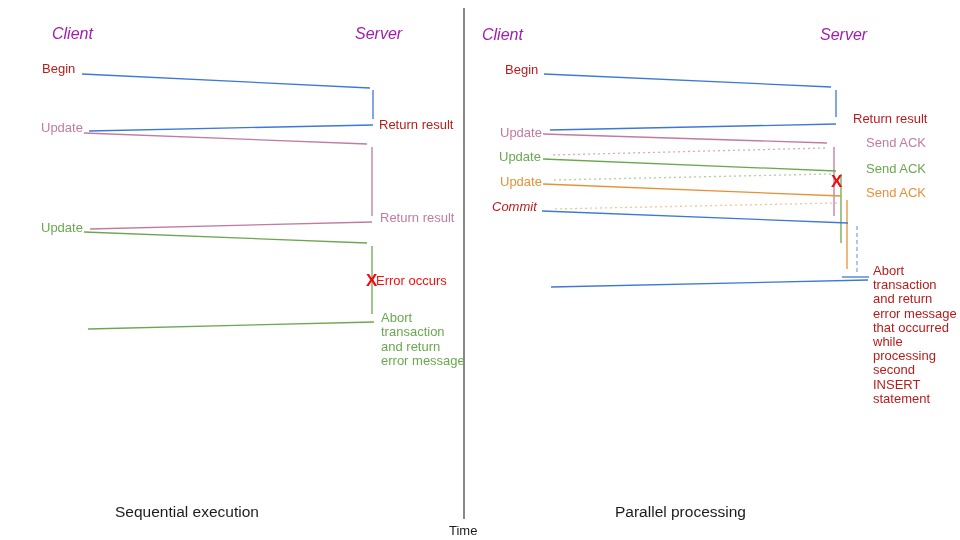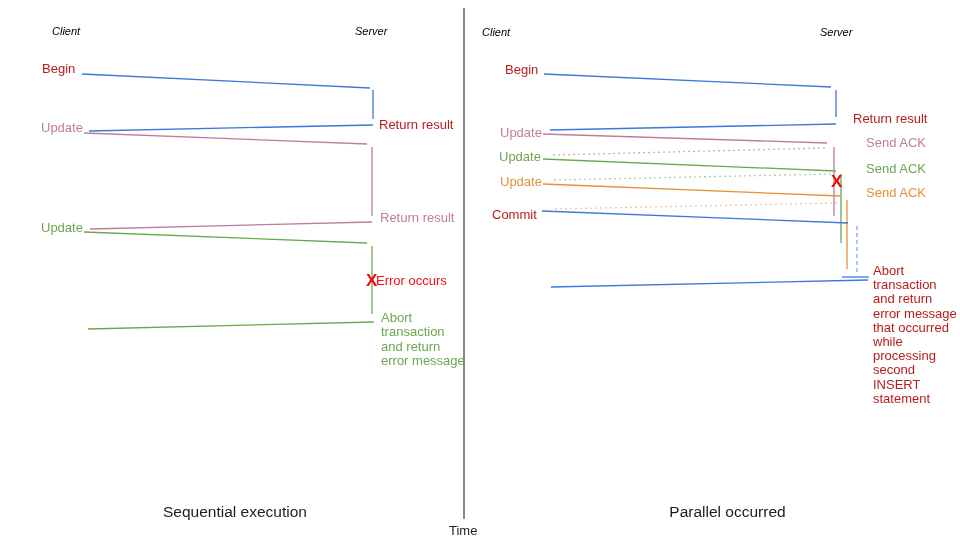--- a/index.html
+++ b/index.html
@@ -1,21 +1,21 @@
 <!DOCTYPE html>
 <html><head>
 <meta charset="utf-8">
 <style>
   html,body{margin:0;padding:0;width:960px;height:540px;background:#ffffff;overflow:hidden;
     font-family:"Liberation Sans","DejaVu Sans",sans-serif;}
   .stage{position:relative;width:960px;height:540px;}
   svg.wires{position:absolute;left:0;top:0;width:960px;height:540px;}
   .lbl{position:absolute;font-size:13px;line-height:14px;white-space:nowrap;}
-  .hdr{position:absolute;font-size:11px;font-style:italic;color:#000000;white-space:nowrap;}
-  .title{position:absolute;font-size:15.5px;color:#1c1c1c;text-align:center;white-space:nowrap;}
+  .hdr{position:absolute;font-size:16px;font-style:italic;color:#a21caf;white-space:nowrap;}
+  .title{position:absolute;font-size:15.5px;color:#1c1c1c;white-space:nowrap;}
   .multiline{white-space:pre-line;}
   .c-blue{color:#b91c1c;}
   .c-pink{color:#c27ba0;}
   .c-green{color:#6aa84f;}
   .c-orange{color:#e69138;}
   .c-red{color:#f50f0f;}
   .c-dark{color:#1c1c1c;}
   .xmark{position:absolute;font-size:17px;font-weight:bold;color:#ee0b0b;white-space:nowrap;}
   path{fill:none;stroke-width:1.3;}
   .s-blue{stroke:#3c78d8;}
@@ -113,32 +113,32 @@
   <div class="hdr" style="left:820px;top:26px;">Server</div>
 
   <div class="lbl c-blue" style="left:505px;top:63px;">Begin</div>
   <div class="lbl c-blue" style="left:853px;top:112px;">Return result</div>
   <div class="lbl c-pink" style="left:500px;top:126px;">Update</div>
   <div class="lbl c-pink" style="left:866px;top:136px;">Send ACK</div>
   <div class="lbl c-green" style="left:499px;top:150px;">Update</div>
   <div class="lbl c-green" style="left:866px;top:162px;">Send ACK</div>
   <div class="lbl c-orange" style="left:500px;top:175px;">Update</div>
   <div class="lbl c-orange" style="left:866px;top:186px;">Send ACK</div>
-  <div class="lbl c-blue" style="left:492px;top:208px;">Commit</div>
+  <div class="lbl c-blue" style="left:492px;top:200px;font-style:italic;">Commit</div>
 
   <div class="xmark" style="left:831px;top:172px;">X</div>
 
   <div class="lbl c-blue multiline" style="left:873px;top:264px;line-height:14.2px;">Abort
 transaction
 and return
 error message
 that occurred
 while
 processing
 second
 INSERT
 statement</div>
 
-  <div class="title" style="left:615px;top:503px;width:225px;">Parallel occurred</div>
+  <div class="title" style="left:615px;top:503px;width:225px;">Parallel processing</div>
 
   <div class="lbl c-dark" style="left:449px;top:524px;text-align:right;">Time</div>
 
 </div>
 
 </body></html>

